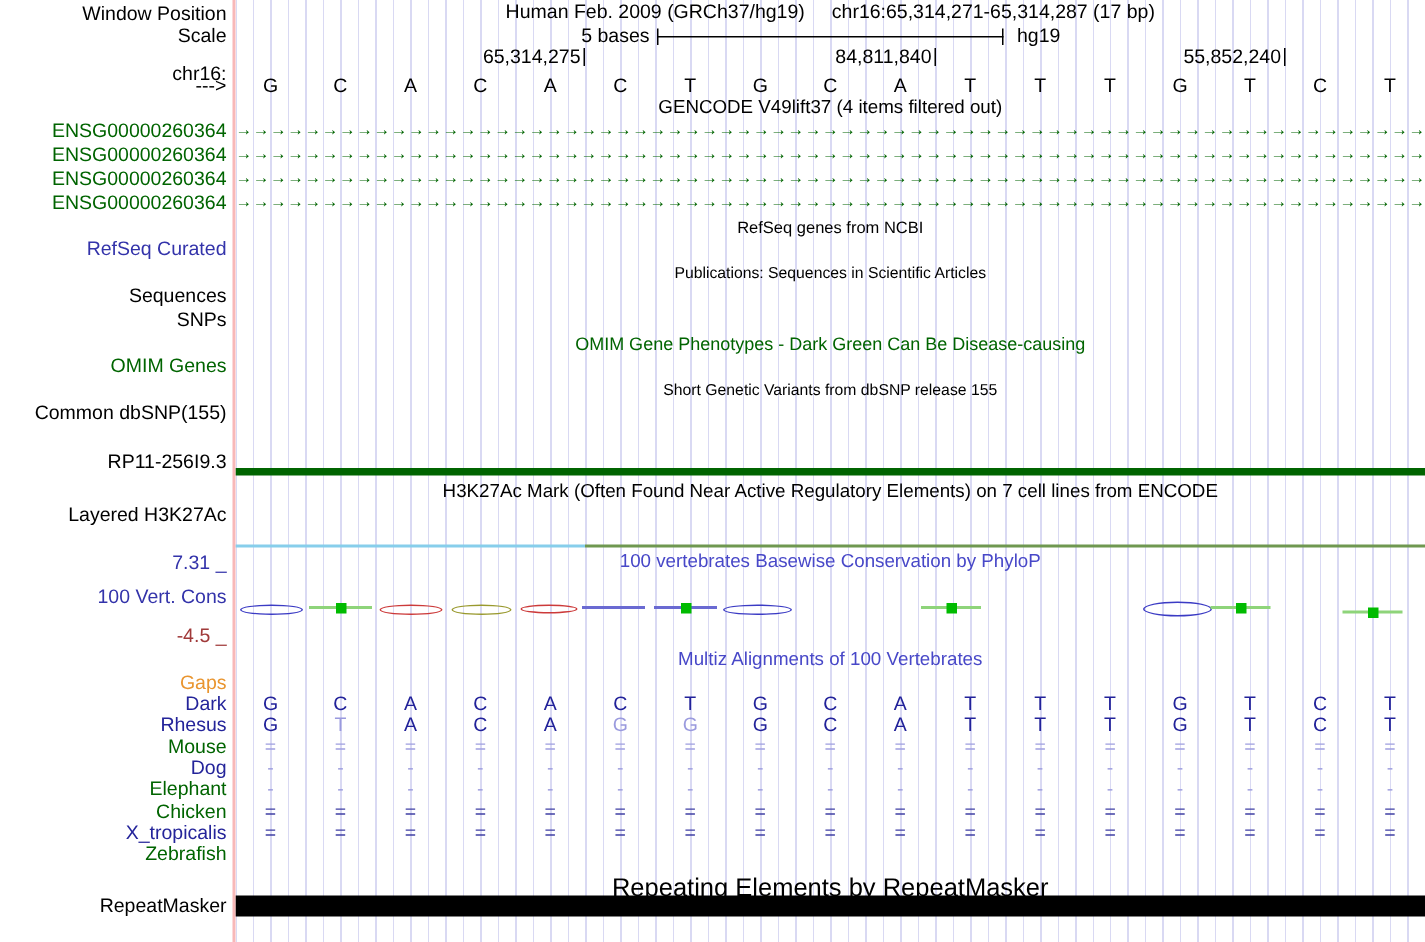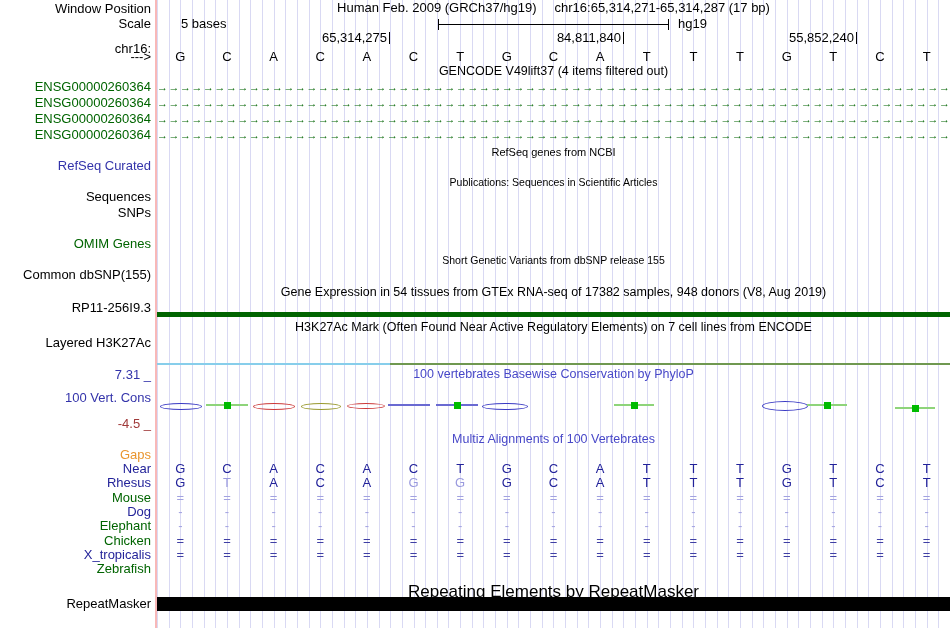--- a/index.html
+++ b/index.html
@@ -15,21 +15,21 @@
   .acell{position:absolute;width:47px;text-align:center;font-size:13px;line-height:14px;}
   .arrows{position:absolute;left:0;width:793px;height:12px;overflow:hidden;font-size:11px;
     line-height:12px;white-space:nowrap;letter-spacing:0.5px;}
   .hbar{position:absolute;}
   .lens{position:absolute;border-radius:50%;background:transparent;}
   .cline{position:absolute;}
   .csq{position:absolute;}
   .tick{position:absolute;width:1px;background:#000;}
   .coordlbl{position:absolute;font-size:13px;line-height:13px;text-align:right;white-space:nowrap;color:#000;}
   #ruler-line{position:absolute;height:1px;background:#000;}
-  #scale-bases{position:absolute;font-size:13px;line-height:13px;text-align:left;color:#000;padding-left:24px;}
+  #scale-bases{position:absolute;font-size:13px;line-height:13px;text-align:right;color:#000;}
   #scale-asm{position:absolute;font-size:13px;line-height:13px;color:#000;}
   #top-title{position:absolute;top:1px;left:0;width:100%;text-align:center;font-size:13px;line-height:14px;color:#000;white-space:nowrap;}
   .tp1{margin-right:18px;}
 </style>
 </head>
 <body>
 
 <div id="screen">
 
   <div id="track-area">
@@ -44,22 +44,22 @@
     <div class="tick" style="left:511px;top:19px;height:11px;"></div>
     <div id="scale-asm" style="left:521px;top:17px;">hg19</div>
 
     <div class="hbar" style="left: 0px; width: 793px; top: 312px; height: 5px; background: rgb(0, 100, 0);" id="gtex-bar"></div>
 
     <div class="hbar" style="left: 0px; width: 793px; top: 597px; height: 14px; background: rgb(0, 0, 0);" id="repeat-bar"></div>
 
   <div class="ctext" style="top: 65px; color: rgb(0, 0, 0); font-size: 12.5px;">GENCODE V49lift37 (4 items filtered out)</div>
       <div class="ctext" style="top: 146px; color: rgb(0, 0, 0); font-size: 11px;">RefSeq genes from NCBI</div>
       <div class="ctext" style="top: 177px; color: rgb(0, 0, 0); font-size: 10.5px;">Publications: Sequences in Scientific Articles</div>
+      <div class="ctext" style="top: 223px; color: rgb(0, 100, 0); font-size: 12px;">OMIM Gene Phenotypes - Dark Green Can Be Disease-causing</div>
       <div class="ctext" style="top: 255px; color: rgb(0, 0, 0); font-size: 10.5px;">Short Genetic Variants from dbSNP release 155</div>
-      <div class="ctext" style="top: 286px; color: rgb(0, 0, 0); font-size: 12.5px;">Gene Expression in 54 tissues from GTEx RNA-seq of 17382 samples, 948 donors (V8, Aug 2019)</div>
       <div class="ctext" style="top: 321px; color: rgb(0, 0, 0); font-size: 12.5px;">H3K27Ac Mark (Often Found Near Active Regulatory Elements) on 7 cell lines from ENCODE</div>
       <div class="ctext" style="top: 368px; color: rgb(72, 72, 200); font-size: 12.5px;">100 vertebrates Basewise Conservation by PhyloP</div>
       <div class="ctext" style="top: 433px; color: rgb(72, 72, 200); font-size: 12.5px;">Multiz Alignments of 100 Vertebrates</div>
       <div class="ctext" style="top: 583px; color: rgb(0, 0, 0); font-size: 17px;">Repeating Elements by RepeatMasker</div>
       <div class="tick" style="left: 232px; top: 32px; height: 12px;"></div>
       <div class="coordlbl" style="left: 120px; top: 31px; width: 110px;">65,314,275</div>
       <div class="tick" style="left: 466px; top: 32px; height: 12px;"></div>
       <div class="coordlbl" style="left: 354px; top: 31px; width: 110px;">84,811,840</div>
       <div class="tick" style="left: 699px; top: 32px; height: 12px;"></div>
       <div class="coordlbl" style="left: 587px; top: 31px; width: 110px;">55,852,240</div>
@@ -240,21 +240,21 @@
       <div class="glabel" style="top: 206px; color: rgb(0, 0, 0);">SNPs</div>
       <div class="glabel" style="top: 237px; color: rgb(0, 100, 0);">OMIM Genes</div>
       <div class="glabel" style="top: 268px; color: rgb(0, 0, 0);">Common dbSNP(155)</div>
       <div class="glabel" style="top: 301px; color: rgb(0, 0, 0);">RP11-256I9.3</div>
       <div class="glabel" style="top: 336px; color: rgb(0, 0, 0);">Layered H3K27Ac</div>
       <div class="glabel" style="top: 368px; color: rgb(51, 51, 170);">7.31 _</div>
       <div class="glabel" style="top: 391px; color: rgb(51, 51, 170);">100 Vert. Cons</div>
       <div class="glabel" style="top: 417px; color: rgb(160, 58, 58);">-4.5 _</div>
       <div class="glabel" style="top: 448px; color: rgb(233, 149, 47);">Gaps</div>
       <div class="glabel" style="top: 597px; color: rgb(0, 0, 0);">RepeatMasker</div>
-      <div class="glabel" style="top: 462px; color: rgb(36, 36, 154);">Near</div>
+      <div class="glabel" style="top: 462px; color: rgb(36, 36, 154);">Dark</div>
       <div class="glabel" style="top: 476px; color: rgb(36, 36, 154);">Rhesus</div>
       <div class="glabel" style="top: 491px; color: rgb(0, 100, 0);">Mouse</div>
       <div class="glabel" style="top: 505px; color: rgb(36, 36, 154);">Dog</div>
       <div class="glabel" style="top: 519px; color: rgb(0, 100, 0);">Elephant</div>
       <div class="glabel" style="top: 534px; color: rgb(0, 100, 0);">Chicken</div>
       <div class="glabel" style="top: 548px; color: rgb(36, 36, 154);">X_tropicalis</div>
       <div class="glabel" style="top: 562px; color: rgb(0, 100, 0);">Zebrafish</div>
     </div>
 
 </div>

